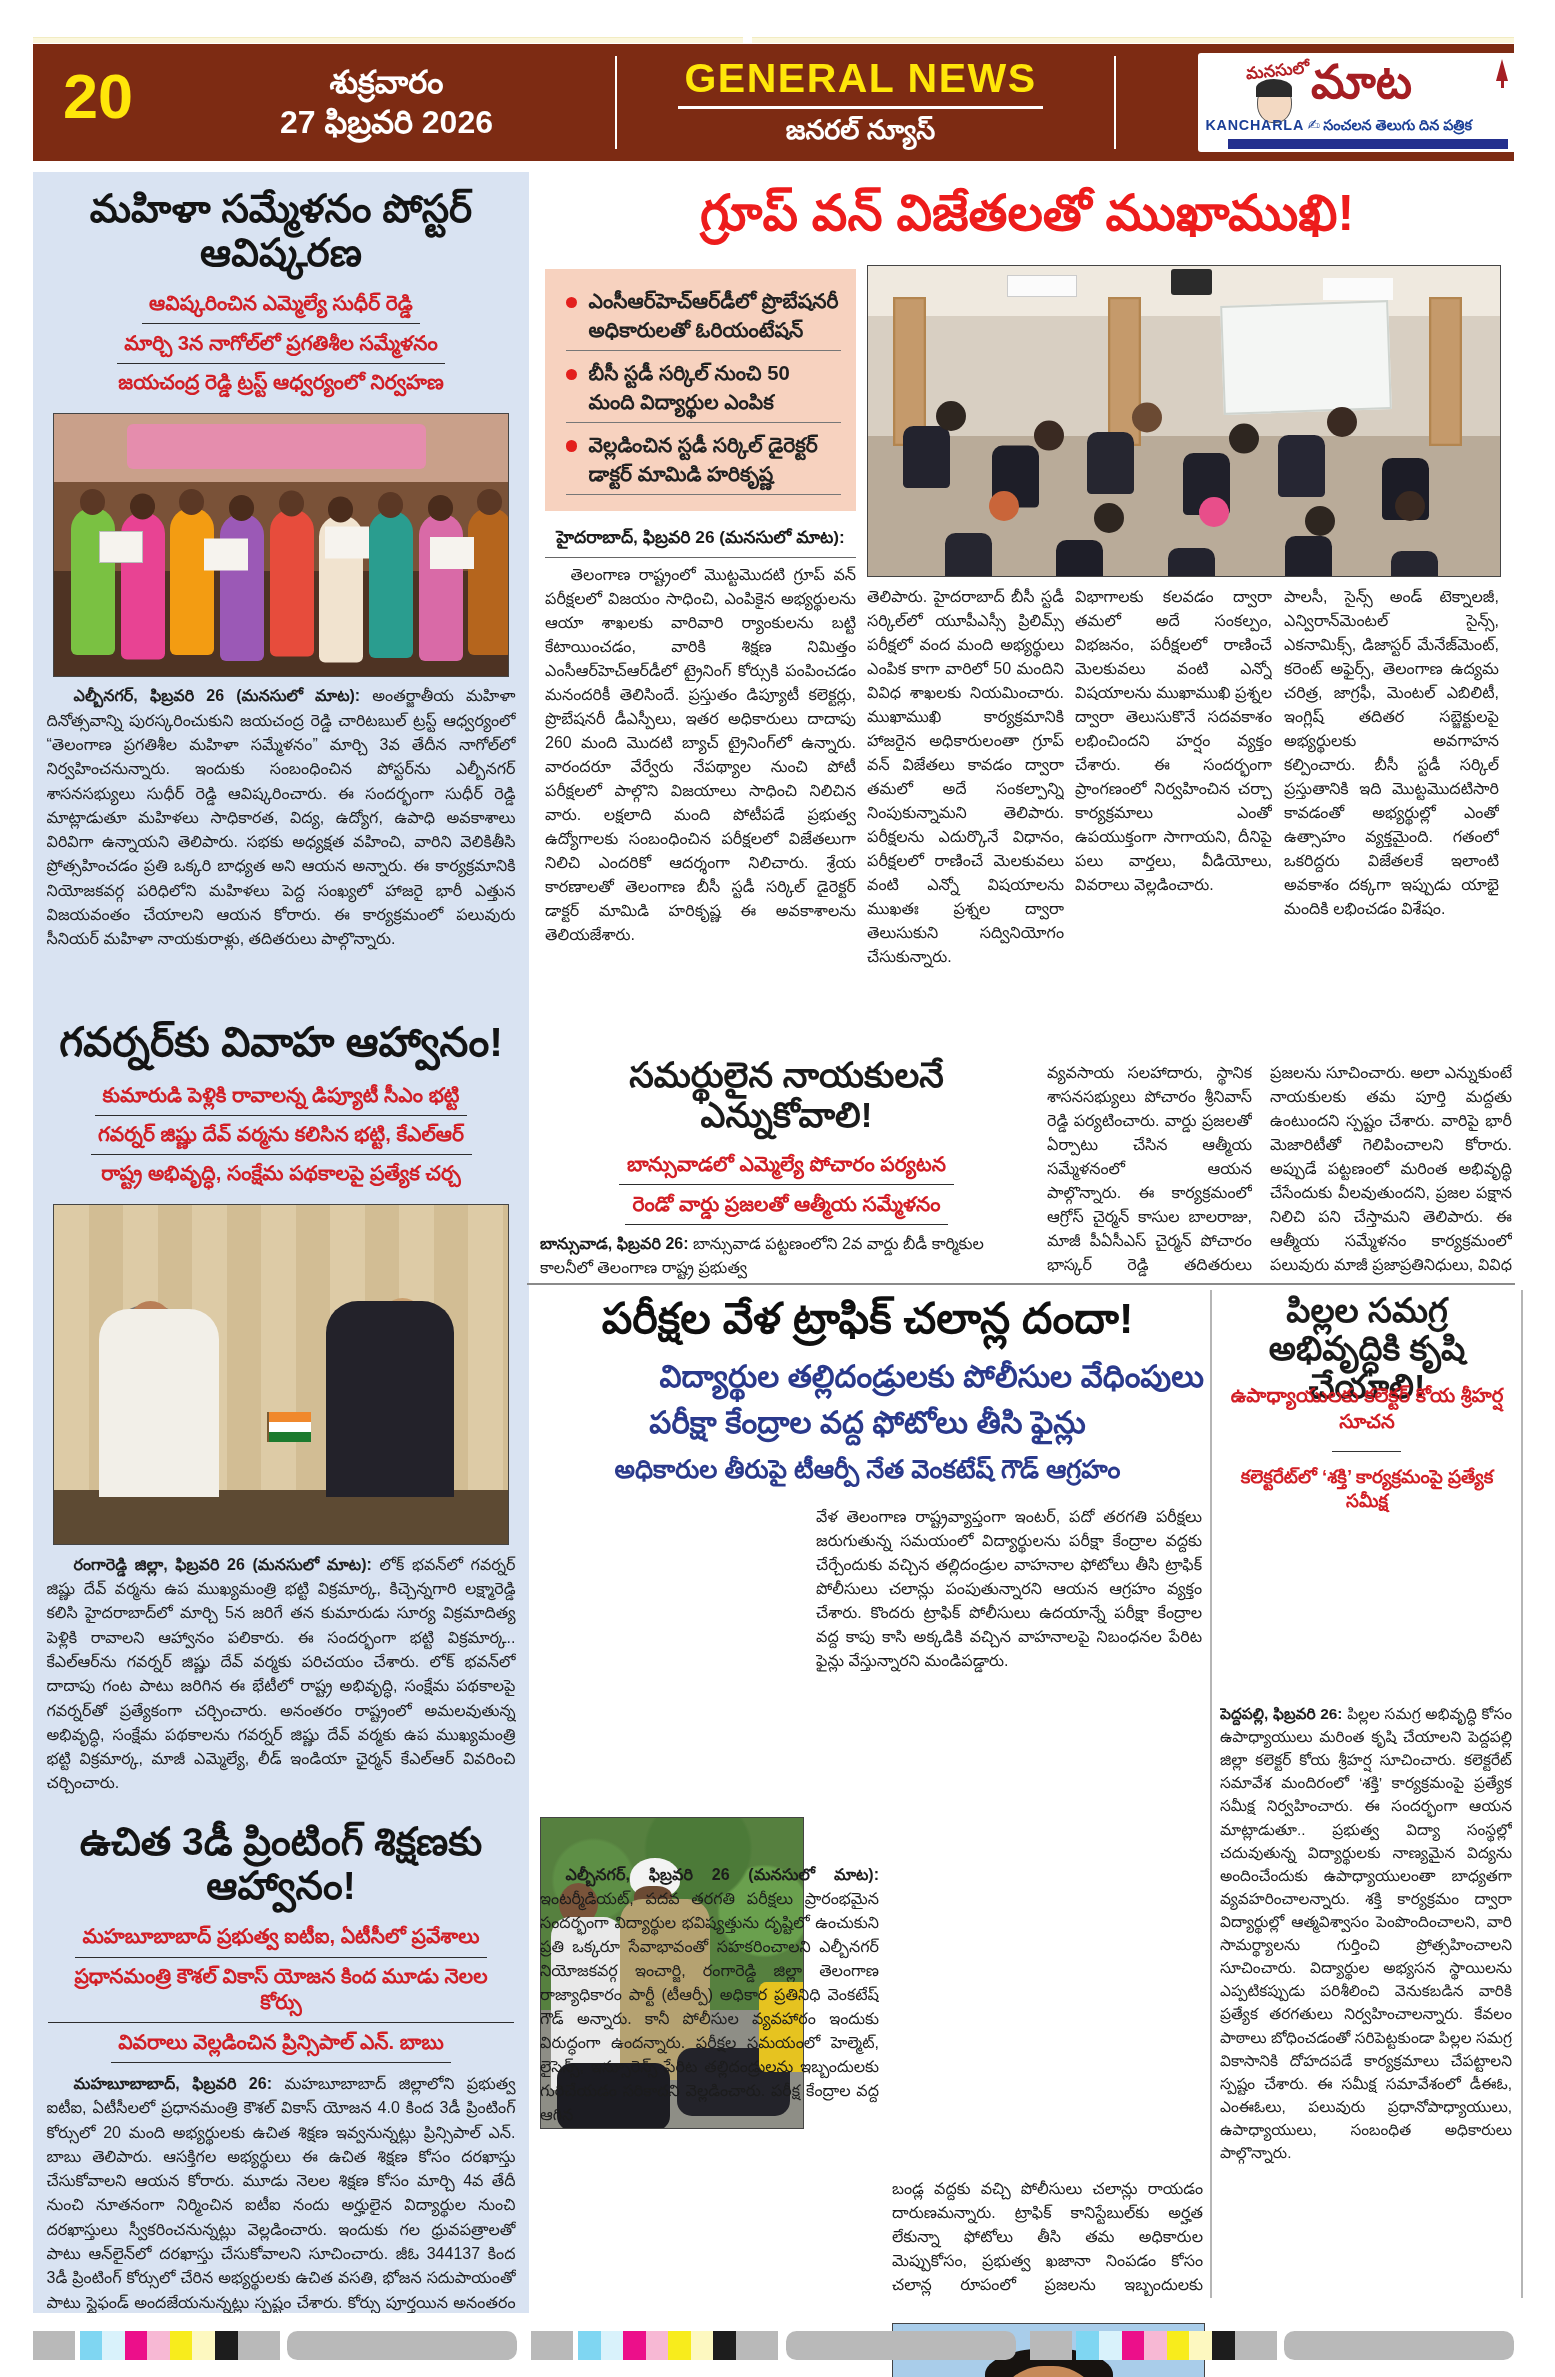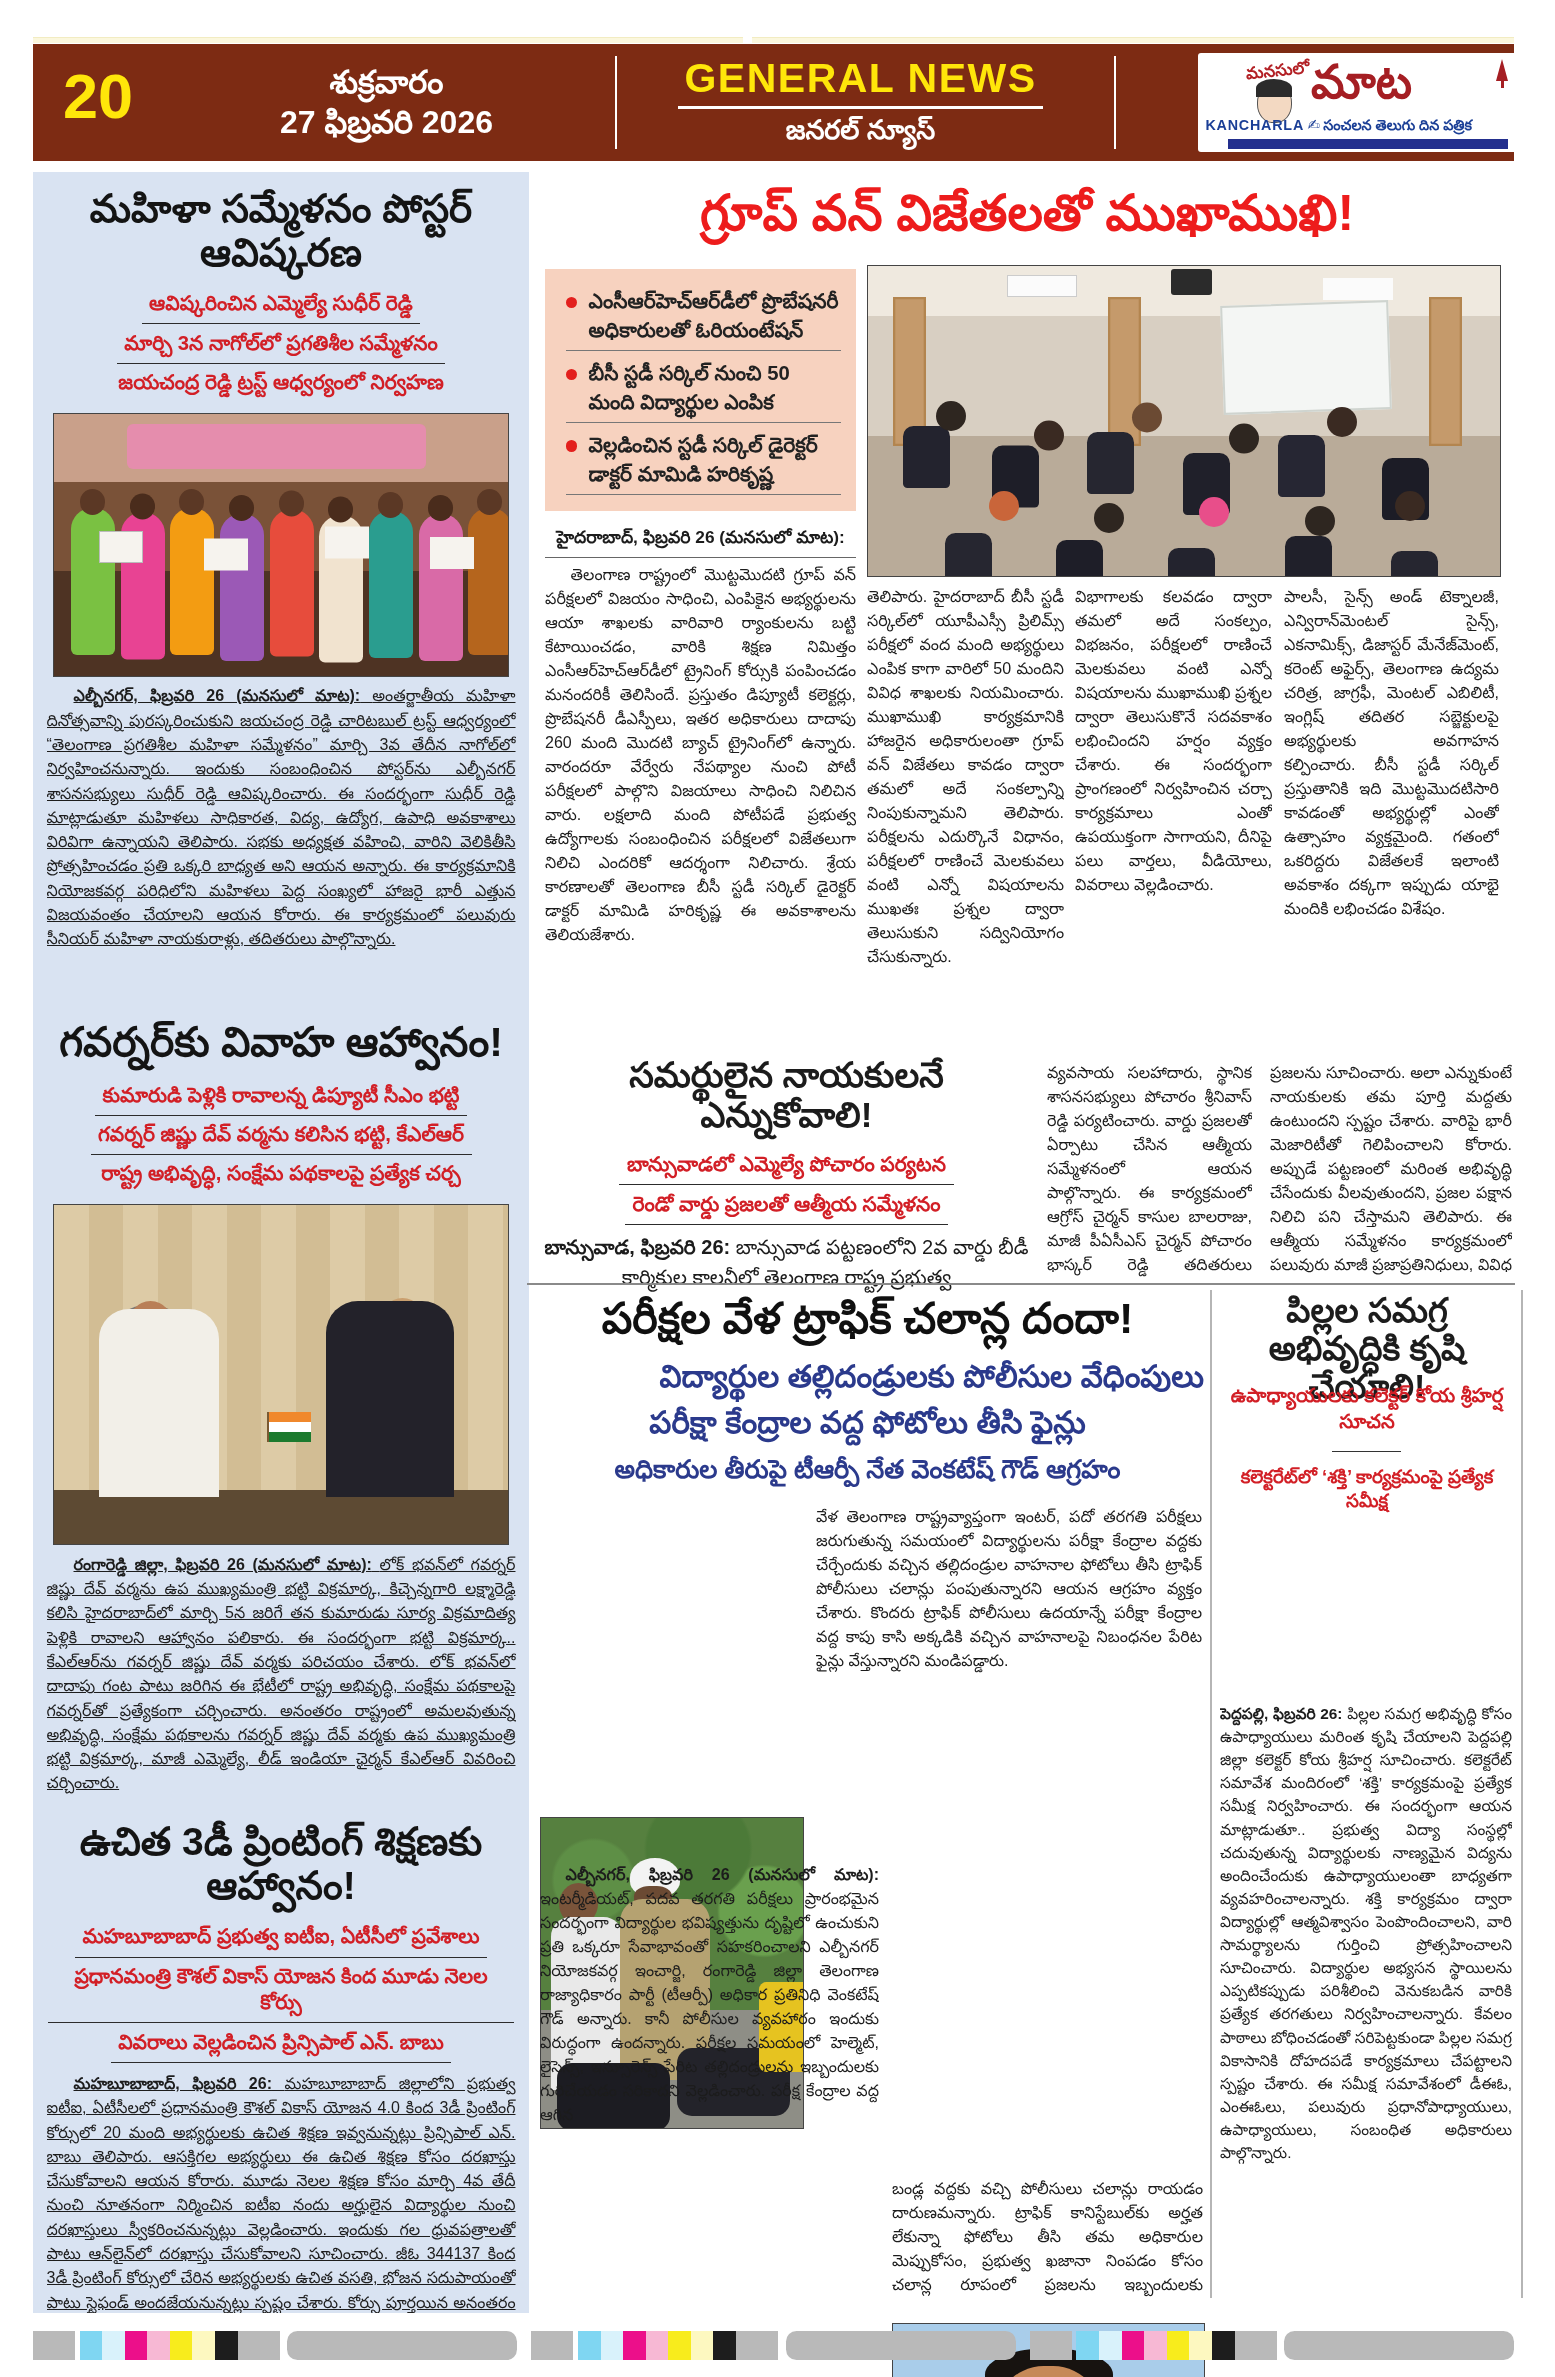--- a/index.html
+++ b/index.html
@@ -34,21 +34,21 @@
   
   .left-panel{left:33px;top:172px;width:496px;height:2141px;background:#d9e3f2;padding:10.5px 13.5px;box-sizing:border-box;overflow:hidden;}
   .lart{margin-bottom:19.6px;}
   .lhead{font-size:39px;font-weight:bold;color:#141414;text-align:center;line-height:1.12;margin:4.5px 0 10.5px 0;}
   .sub{font-size:20.3px;font-weight:bold;color:#d21f26;text-align:center;line-height:1.3;width:fit-content;max-width:96%;
        margin:0 auto;padding:5.3px 7.5px 6.8px 7.5px;border-bottom:1.1px solid #2c2c2c;}
   .sub.last{border-bottom:none;}
   .photo{border:0.8px solid #444;overflow:hidden;position:relative;}
   .lphoto{width:454px;margin:10.5px auto 7.5px auto;}
   .body{font-size:16px;line-height:1.52;text-align:justify;color:#1d1d1d;overflow:hidden;}
-  .body p{margin:0;text-indent:27px;text-decoration:underline;}
+  .body p{margin:0;text-indent:27px;}
   .dl{font-weight:bold;}
   
   .main-headline{left:540px;top:187px;width:974px;text-align:center;font-size:50px;font-weight:bold;color:#ed1c1c;line-height:1.05;}
   .bullet-box{left:545px;top:269px;width:311px;height:242px;background:#f7d2bf;box-sizing:border-box;padding:18px 15px 7.5px 21px;}
   .bullet-box ul{margin:0;padding:0;list-style:none;}
   .bullet-box li{position:relative;font-size:20.3px;font-weight:bold;color:#222;line-height:1.45;margin-bottom:7.5px;
                  padding:0 0 4.5px 22.6px;border-bottom:0.8px solid #777;width:fit-content;max-width:100%;}
   .bullet-box li:before{content:"";position:absolute;left:0;top:9.8px;width:11.3px;height:11.3px;border-radius:50%;background:#e3201d;}
   .mdateline{left:545px;top:527px;width:311px;text-align:center;font-size:17.3px;font-weight:bold;
              border-bottom:0.8px solid #666;padding-bottom:6px;}
@@ -56,21 +56,21 @@
   .mcol p{margin:0;text-indent:25.6px;}
   .c1{left:545px;top:563px;width:311px;height:488px;}
   .c2{left:867px;top:585px;width:197px;height:463px;}
   .c3{left:1075px;top:585px;width:197px;height:463px;}
   .c4{left:1284px;top:585px;width:215px;height:463px;}
   .photo-orient{left:867px;top:265px;width:632px;height:310px;}
   
   .ld-block{left:540px;top:1055px;width:493px;}
   .ld-head{font-size:35px;font-weight:bold;text-align:center;line-height:1.15;margin-bottom:10.5px;}
   .ld-sub{font-size:20.3px;}
-  .ld-intro{font-size:20px;line-height:1.5;margin-top:7.5px;text-align:center;}
+  .ld-intro{font-size:16px;line-height:1.5;margin-top:7.5px;}
   .ldc1{left:1047px;top:1061px;width:205px;height:217px;}
   .ldc2{left:1270px;top:1061px;width:242px;height:217px;}
   .hrule{left:527px;top:1283px;width:988px;height:1.5px;background:#8a8a8a;}
   .vrule{width:1.5px;background:#b5b5b5;top:1290px;height:1008px;}
   
   .tf-head{left:531px;top:1296px;width:673px;text-align:center;font-size:43px;font-weight:bold;color:#101010;line-height:1.05;}
   .tf-sub1{left:531px;top:1359px;width:673px;text-align:right;font-size:31px;font-weight:bold;color:#2b3a8c;}
   .tf-sub2{left:531px;top:1405px;width:673px;text-align:center;font-size:31px;font-weight:bold;color:#2b3a8c;}
   .tf-sub3{left:531px;top:1455px;width:673px;text-align:center;font-size:25.6px;font-weight:bold;color:#2b3a8c;}
   .photo-traffic{left:540px;top:1505px;width:262px;height:310px;}

